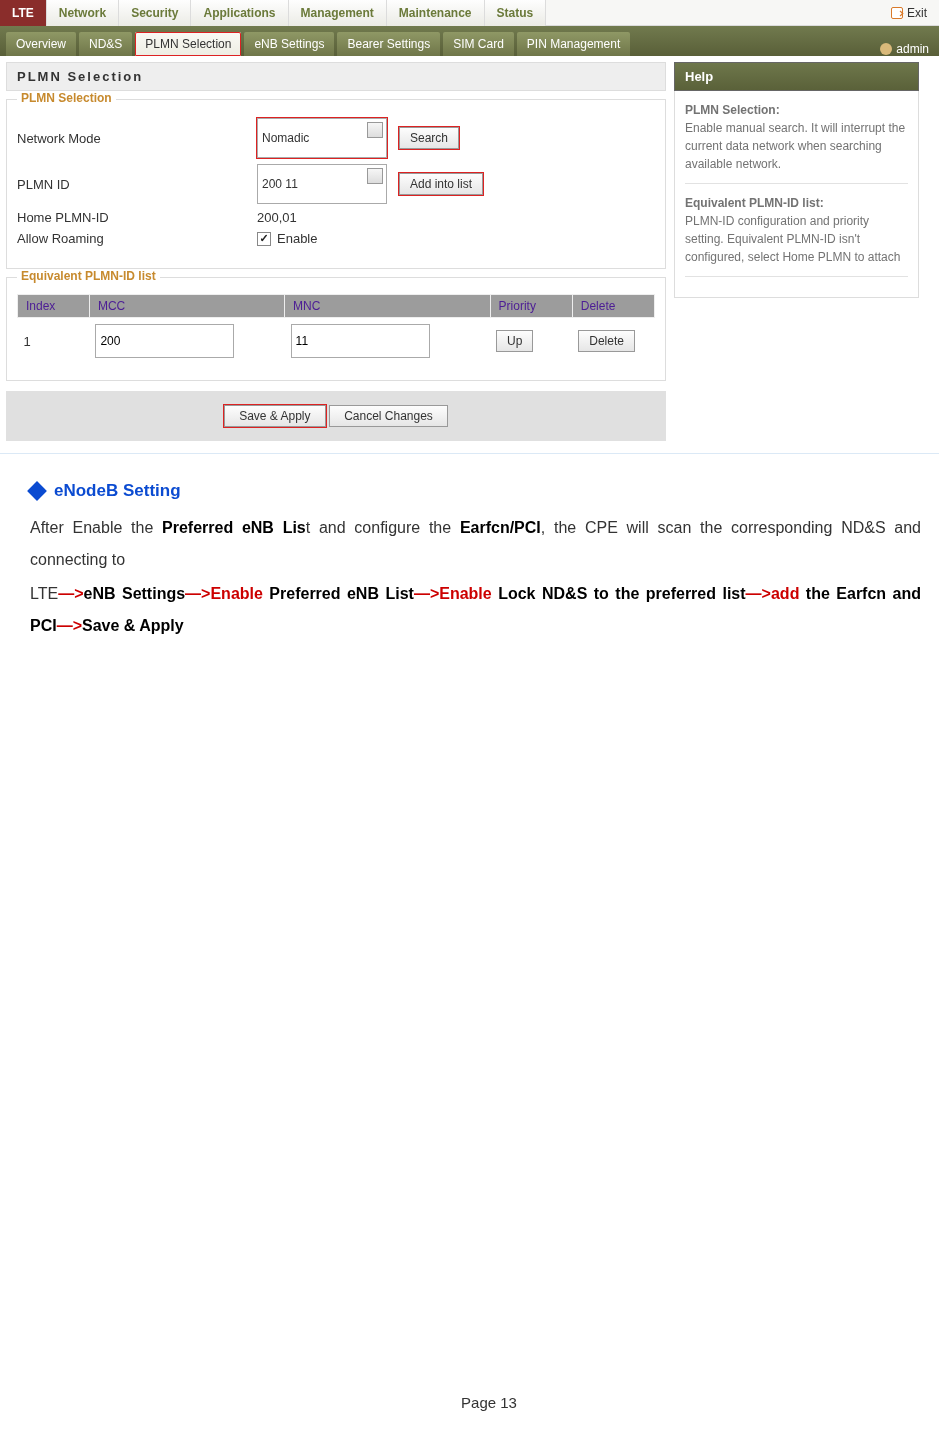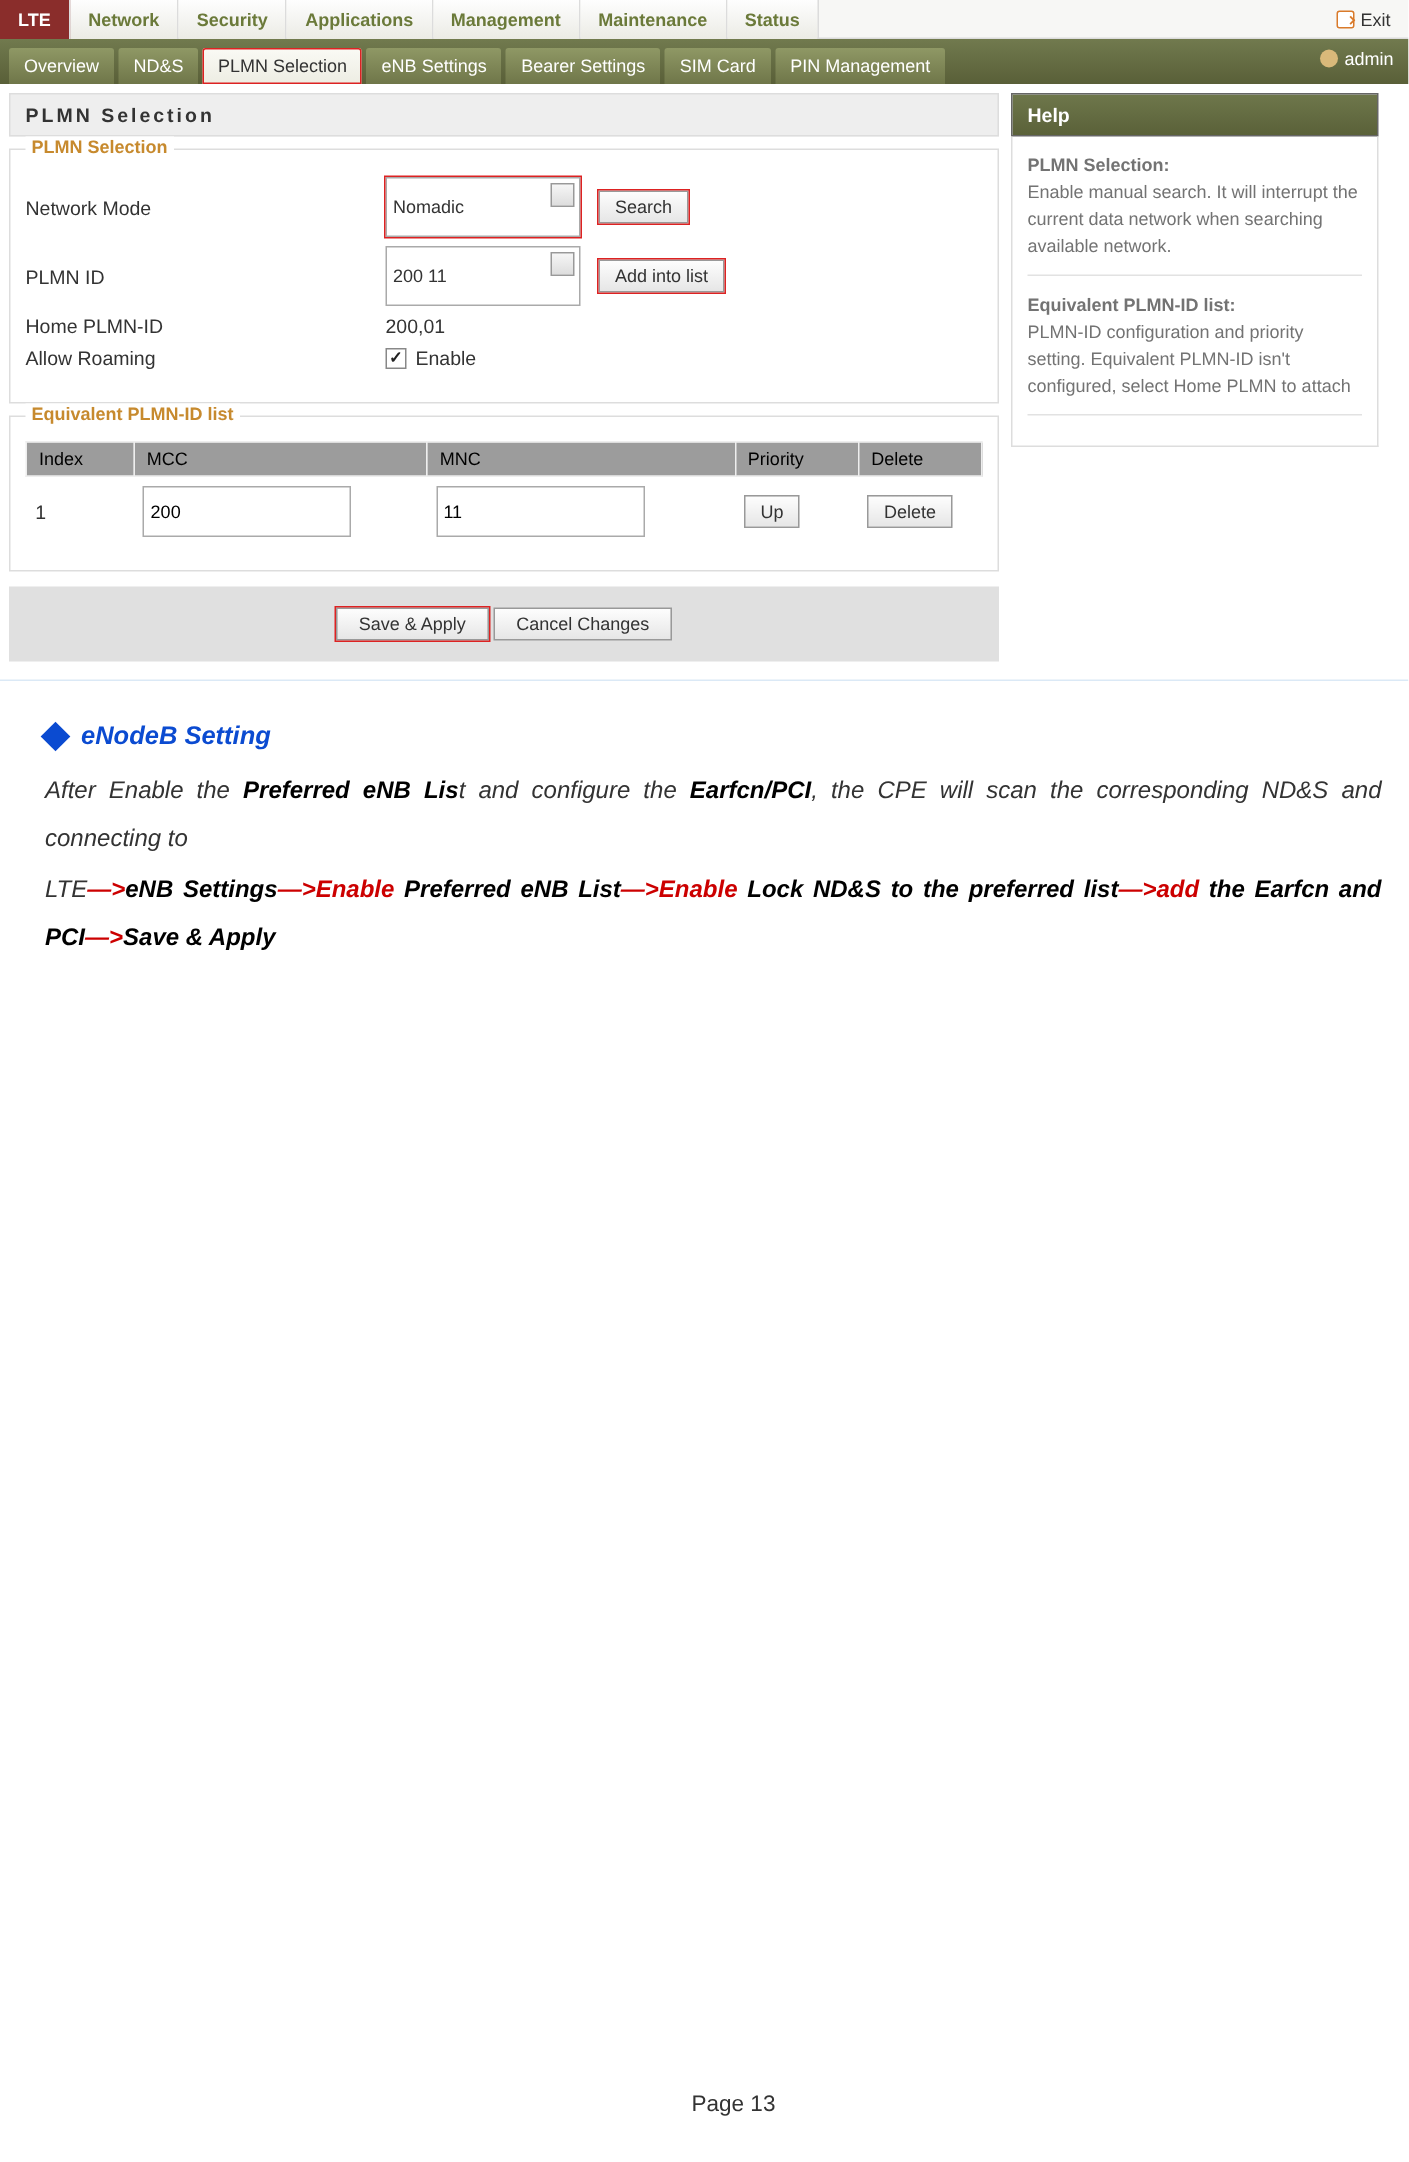--- a/index.html
+++ b/index.html
@@ -69,21 +69,21 @@
     height: 24px;
     display:flex;align-items:center;
   }
   .subbar .stab.active {
     background: linear-gradient(#fafaf5,#edede3);
     color: #333;
     outline: 1px solid #d22;
     outline-offset: -1px;
   }
   .subbar .user {
-    position: absolute; right: 10px; top: 6px;
+    position: absolute; right: 10px; top: 16px;
     color: #fff; font-size: 12px;
     display: flex; align-items: center; gap: 4px;
   }
   .user-icon {
     width: 12px; height: 12px; background: #d9b97a; border-radius: 50%;
     position: relative;
   }
   
   .main {
     display: flex;
@@ -165,21 +165,21 @@
   .btn.red { outline: 1px solid #d22; }
   .checkbox {
     width: 14px; height: 14px; border: 1px solid #888;
     display: inline-flex; align-items: center; justify-content: center;
     font-size: 11px; background: #fff;
   }
   .checkbox.checked::after { content: "✓"; color: #222; font-weight: bold; }
   
   .tbl { width: 100%; border-collapse: collapse; margin-top: 4px; }
   .tbl th {
-    background: #9c9c9c; color: #000000; text-align: left;
+    background: #9c9c9c; color: #4c1d95; text-align: left;
     padding: 4px 8px; font-weight: normal; font-size: 12px;
     border: 1px solid #eee;
   }
   .tbl td { padding: 6px 6px; font-size: 13px; vertical-align: middle; }
   .txtinput {
     border: 1px solid #aaa; height: 22px; padding: 16px 4px;
     width: 139px; font-size: 12px;
   }
   .actionbar {
     background: #e0e0e0;
@@ -200,21 +200,20 @@
     border: none; border-top: 1px solid #e2e2e2; margin: 10px 0;
   }
   
   .doc {
     padding: 20px 18px 30px 30px;
     font-size: 16px;
     line-height: 2;
     color: #333;
     border-top: 1px solid #dbe9f6;
     margin-top: 6px;
-    font-style: italic;
   }
   .doc .heading {
     color: #0b4bd1;
     font-weight: bold;
     font-size: 17px;
     display: flex;
     align-items: center;
     gap: 10px;
     margin-bottom: 4px;
   }

